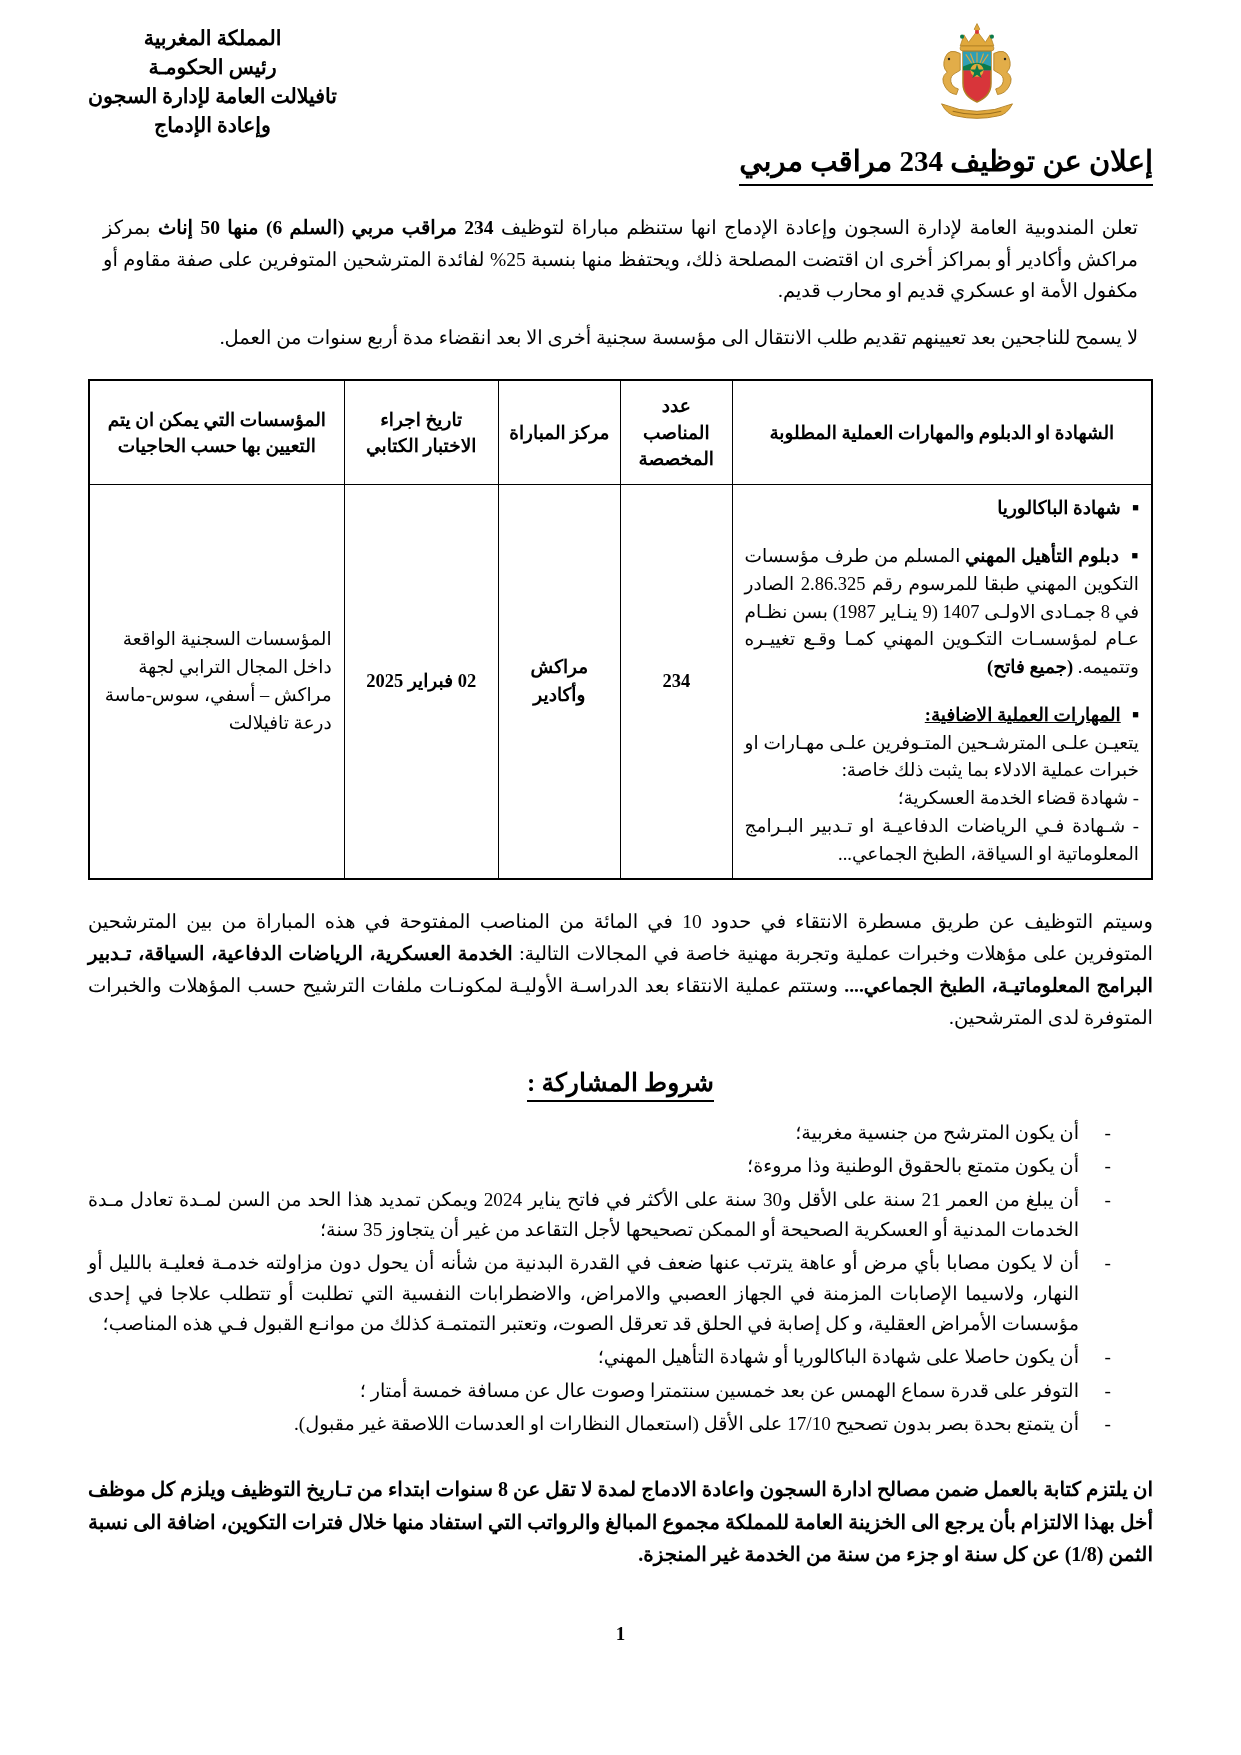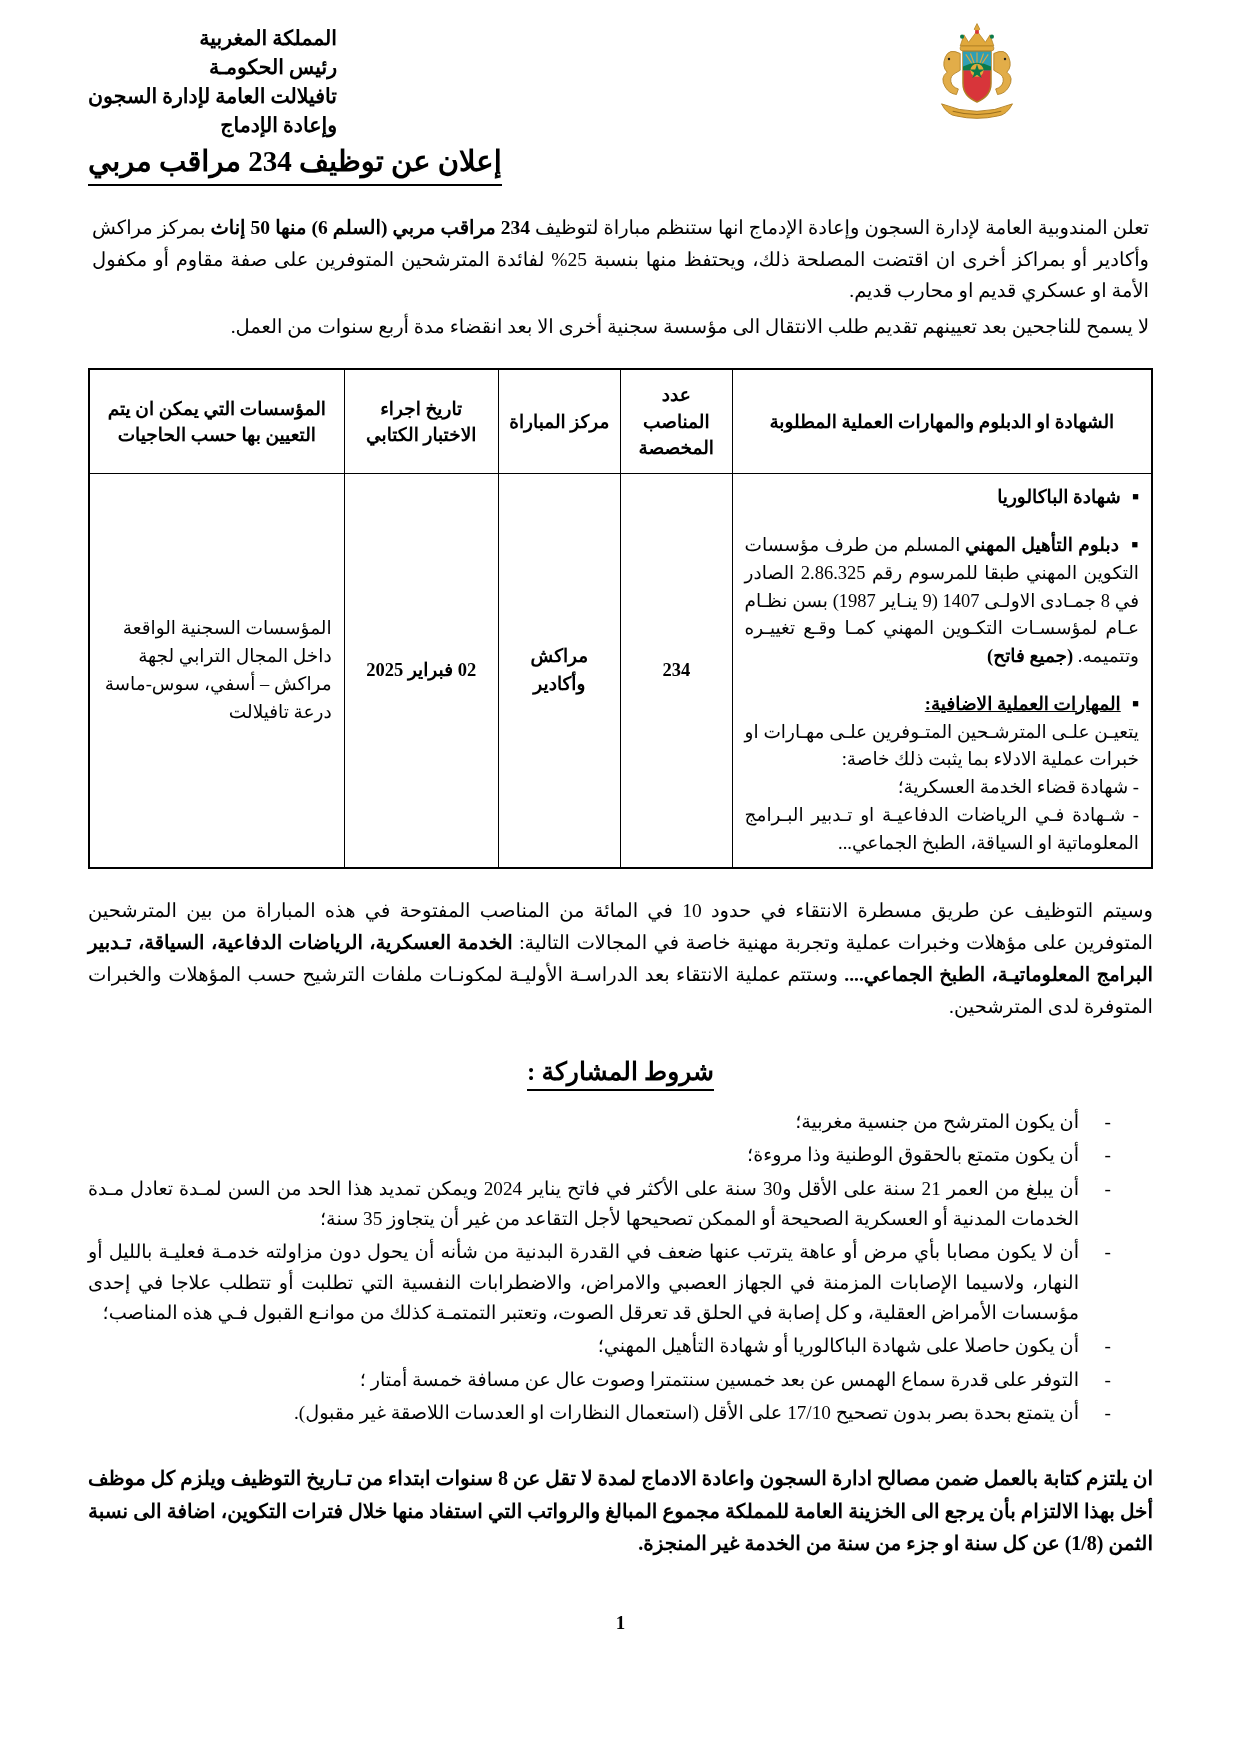--- a/index.html
+++ b/index.html
@@ -26,21 +26,21 @@
 
   
   .masthead {
     display: flex;
     flex-direction: row-reverse;
     justify-content: space-between;
     align-items: flex-start;
     height: 118px;
   }
   .ministry-block {
-    text-align: right;
+    text-align: center;
     font-family: "Liberation Serif", "DejaVu Serif", serif;
     font-weight: bold;
     font-size: 20.5px;
     line-height: 1.42;
     letter-spacing: 0.2px;
     padding-top: 6px;
     white-space: nowrap;
   }
   .ministry-block div { direction: rtl; }
 
@@ -48,21 +48,21 @@
     width: 300px;
     display: flex;
     justify-content: flex-start;
     padding-right: 120px;
     box-sizing: border-box;
   }
   .emblem { width: 112px; height: 112px; display: block; }
 
   
   .doc-title {
-    text-align: left;
+    text-align: right;
     margin: 6px 0 0 0;
     text-decoration: underline;
   }
   .doc-title span {
     font-size: 29px;
     font-weight: bold;
     border-bottom: 2.2px solid #000;
     padding-bottom: 3px;
     display: inline-block;
     line-height: 1.35;
@@ -70,21 +70,21 @@
 
   
   .intro {
     margin-top: 26px;
     font-size: 19.5px;
     line-height: 1.62;
     text-align: justify;
     text-align-last: right;
     direction: rtl;
   }
-  .intro p { margin: 4px; }
+  .intro p { margin: 15px; }
   .intro p + p { margin-top: 2px; }
   .intro b { font-weight: bold; }
 
   
   table.jobs {
     width: 100%;
     border-collapse: collapse;
     margin-top: 26px;
     direction: rtl;
     table-layout: fixed;

